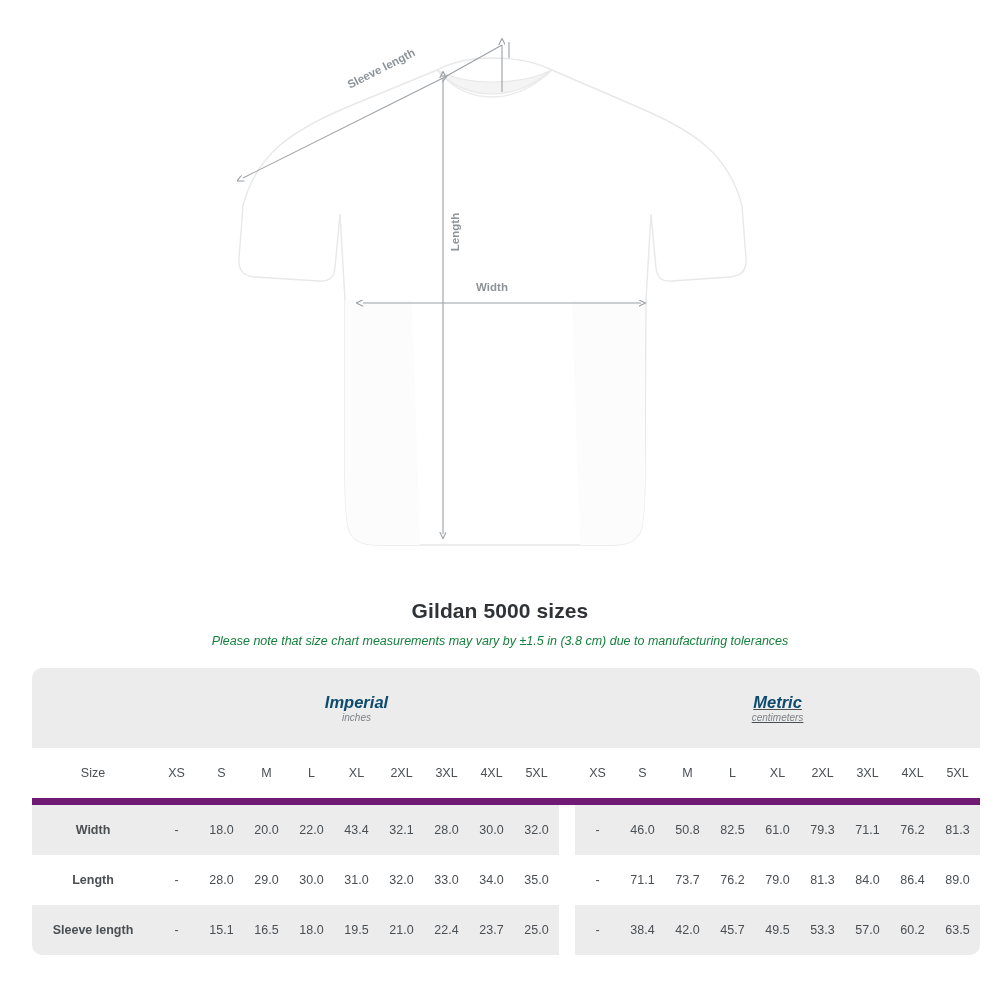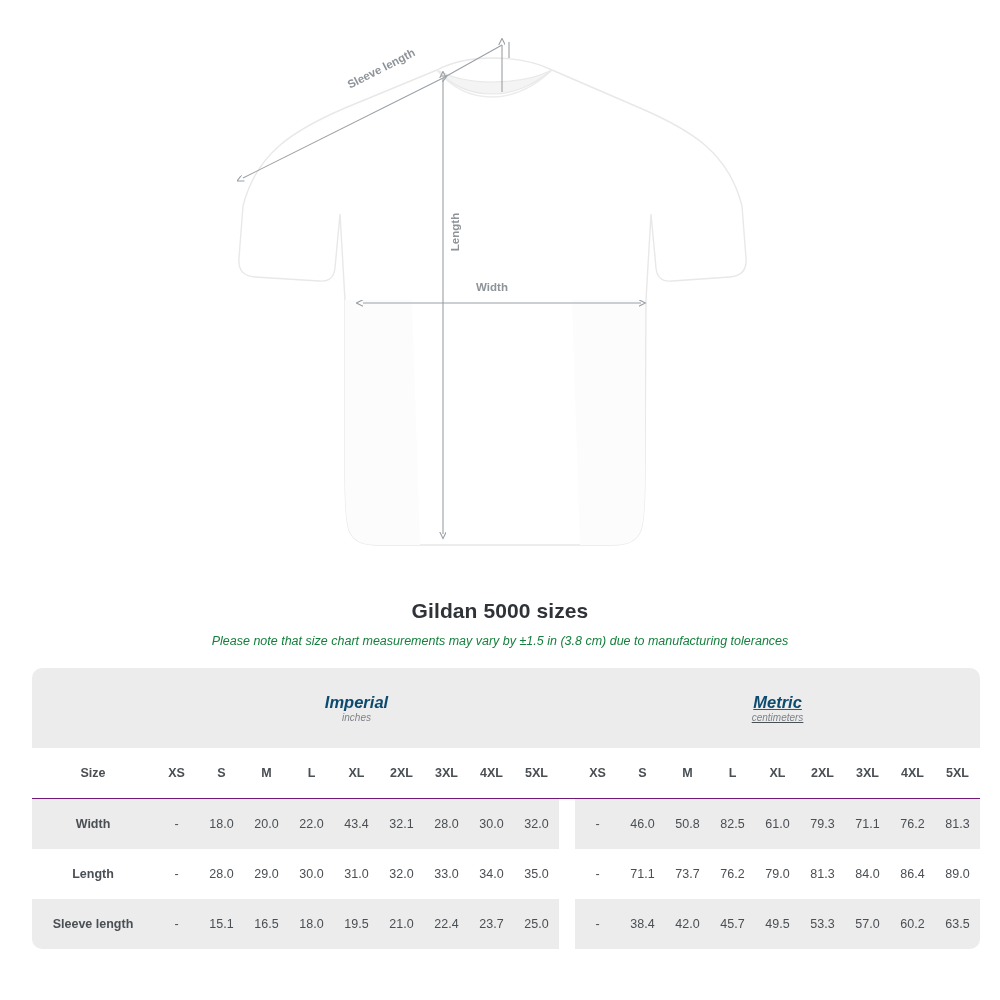--- a/index.html
+++ b/index.html
@@ -82,24 +82,24 @@
     vertical-align: middle;
   }
   .col-label {
     width: 122px;
     font-weight: bold;
     font-size: 12.5px;
     color: #3d4247;
     text-align: center;
   }
   .hdr-row td {
-    font-weight: bold;
+    font-weight: normal;
     color: #3d4247;
     background: #ffffff;
-    border-bottom: 1px solid #701a75;
+    border-bottom: 7px solid #701a75;
   }
   .hdr-row td.col-label {
     background: #ffffff;
   }
   .row-alt td {
     background: #ececec;
   }
   .row-plain td {
     background: #ffffff;
   }

